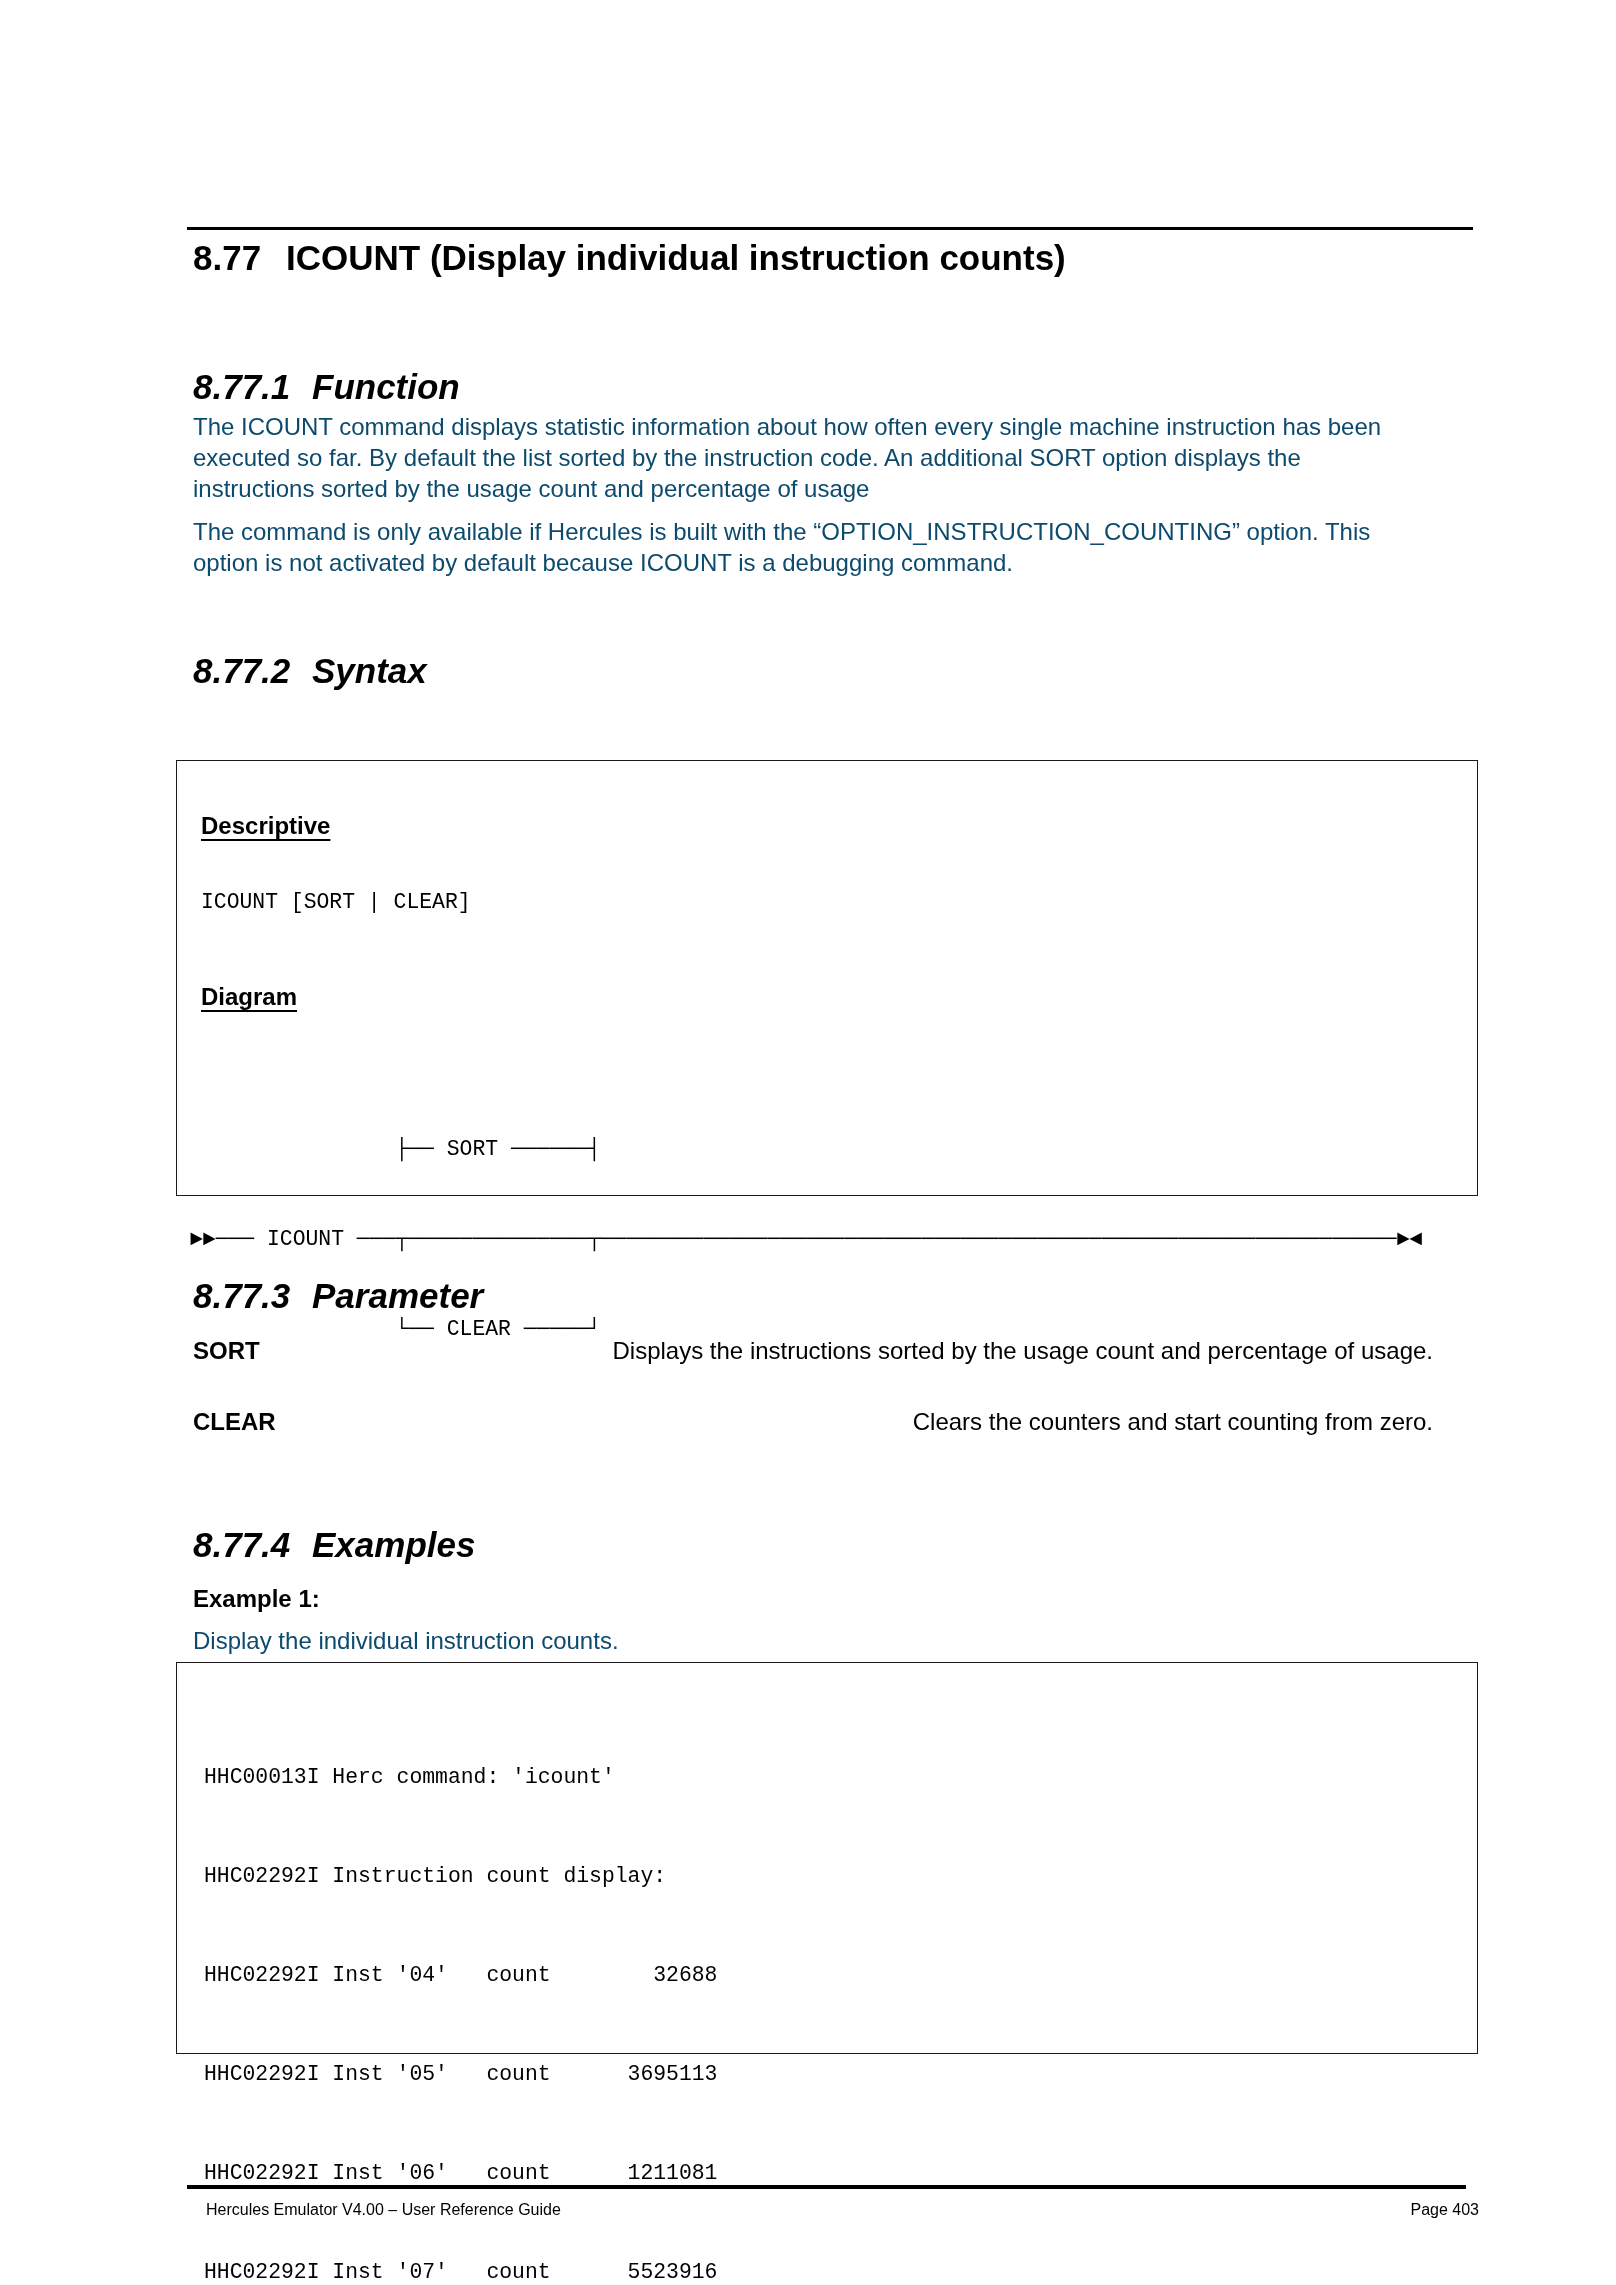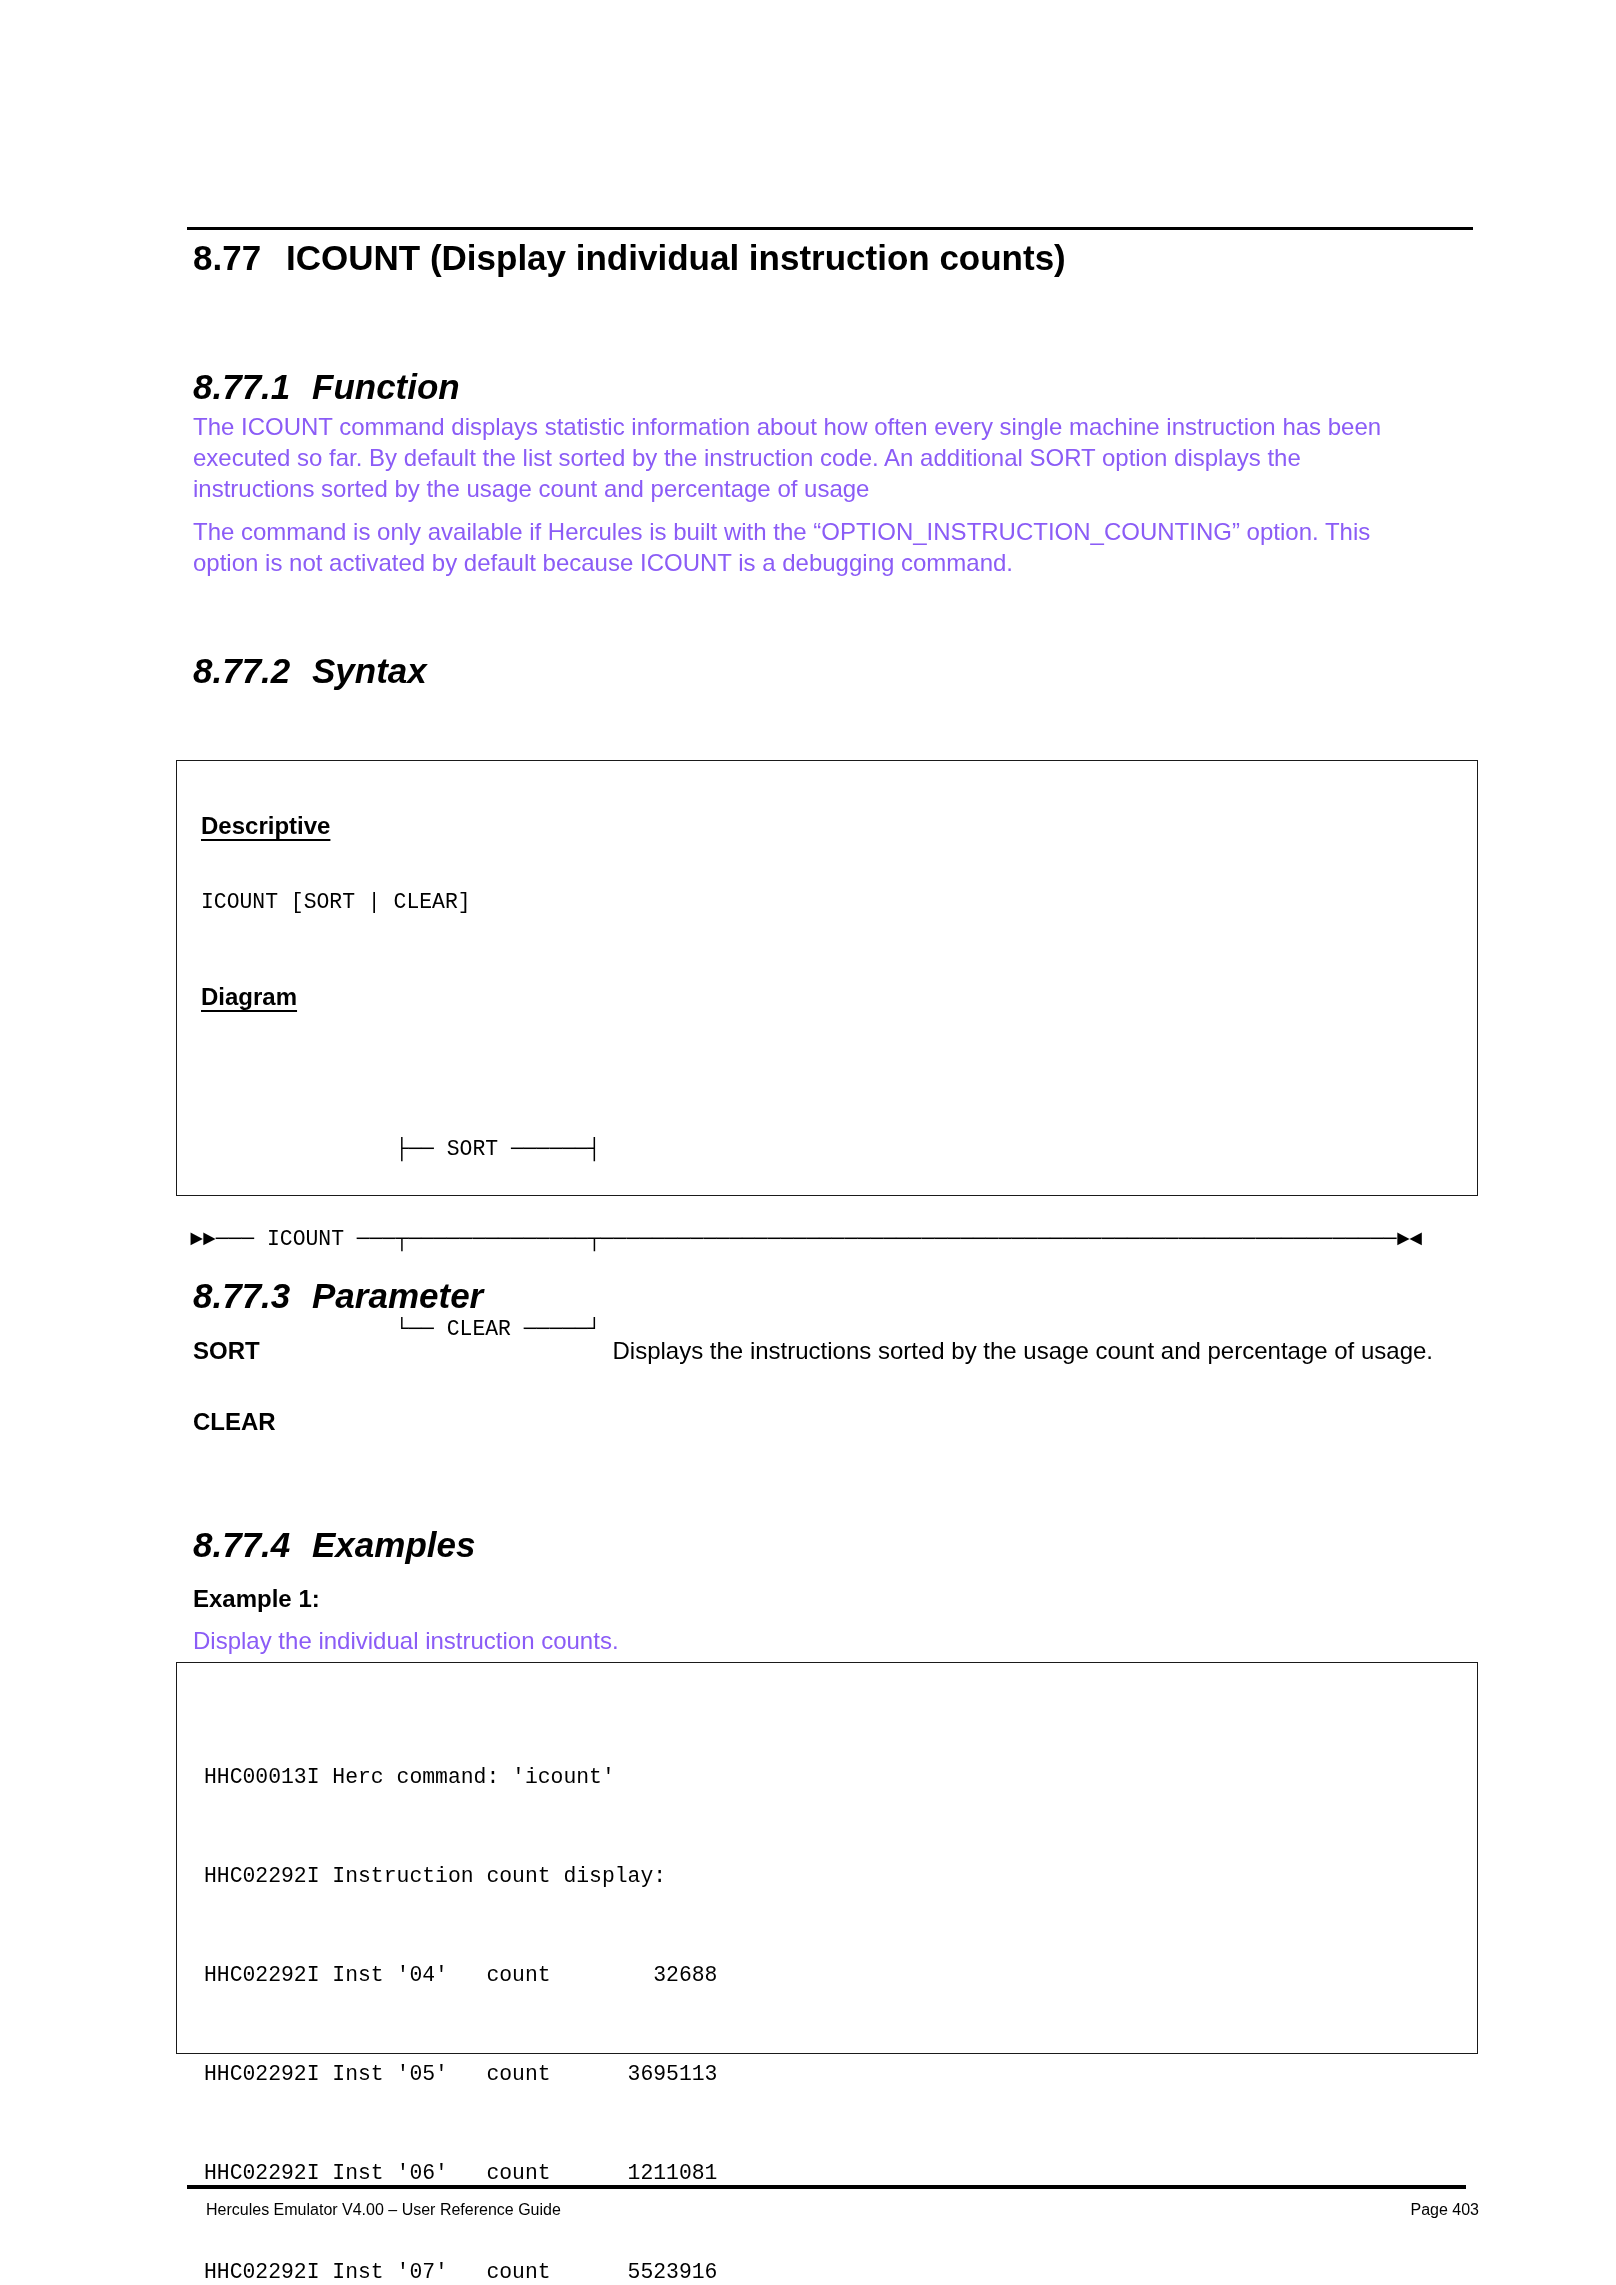--- a/index.html
+++ b/index.html
@@ -18,21 +18,21 @@
   }
   .h2 .num{width:93px;flex:0 0 auto;}
   .h3{
     position:absolute;left:193px;
     font-size:35px;font-weight:bold;font-style:italic;line-height:41px;
     display:flex;white-space:nowrap;
   }
   .h3 .num{width:119px;flex:0 0 auto;}
   .body-text{
     position:absolute;left:193px;width:1212px;
-    font-size:24px;line-height:31px;color:#8b5cf6;
+    font-size:24px;line-height:31px;color:#0c4a6e;
   }
   .syntax-box{
     position:absolute;left:176px;top:760px;width:1302px;height:436px;
     border:1.9px solid #1a1a1a;box-sizing:border-box;padding-left:22px;
   }
   .example-box{
     position:absolute;left:176px;top:1662px;width:1302px;height:392px;
     border:1.9px solid #1a1a1a;box-sizing:border-box;
   }
   .box-label{
@@ -114,20 +114,21 @@
     <span>Parameter</span>
   </div>
 
   <div class="param-row" style="top:1335px;">
     <span class="param-name">SORT</span>
     <span class="param-desc">Displays the instructions sorted by the usage count and percentage of usage.</span>
   </div>
 
   <div class="param-row" style="top:1406px;">
     <span class="param-name">CLEAR</span>
+    <span class="param-desc">Clears the counters and start counting from zero.</span>
   </div>
 
   <div class="h3" style="top:1524px;">
     <span class="num">8.77.4</span>
     <span>Examples</span>
   </div>
 
   <div class="example-label">Example 1:</div>
 
   <div class="body-text" style="top:1625px;">Display the individual instruction counts.</div>

